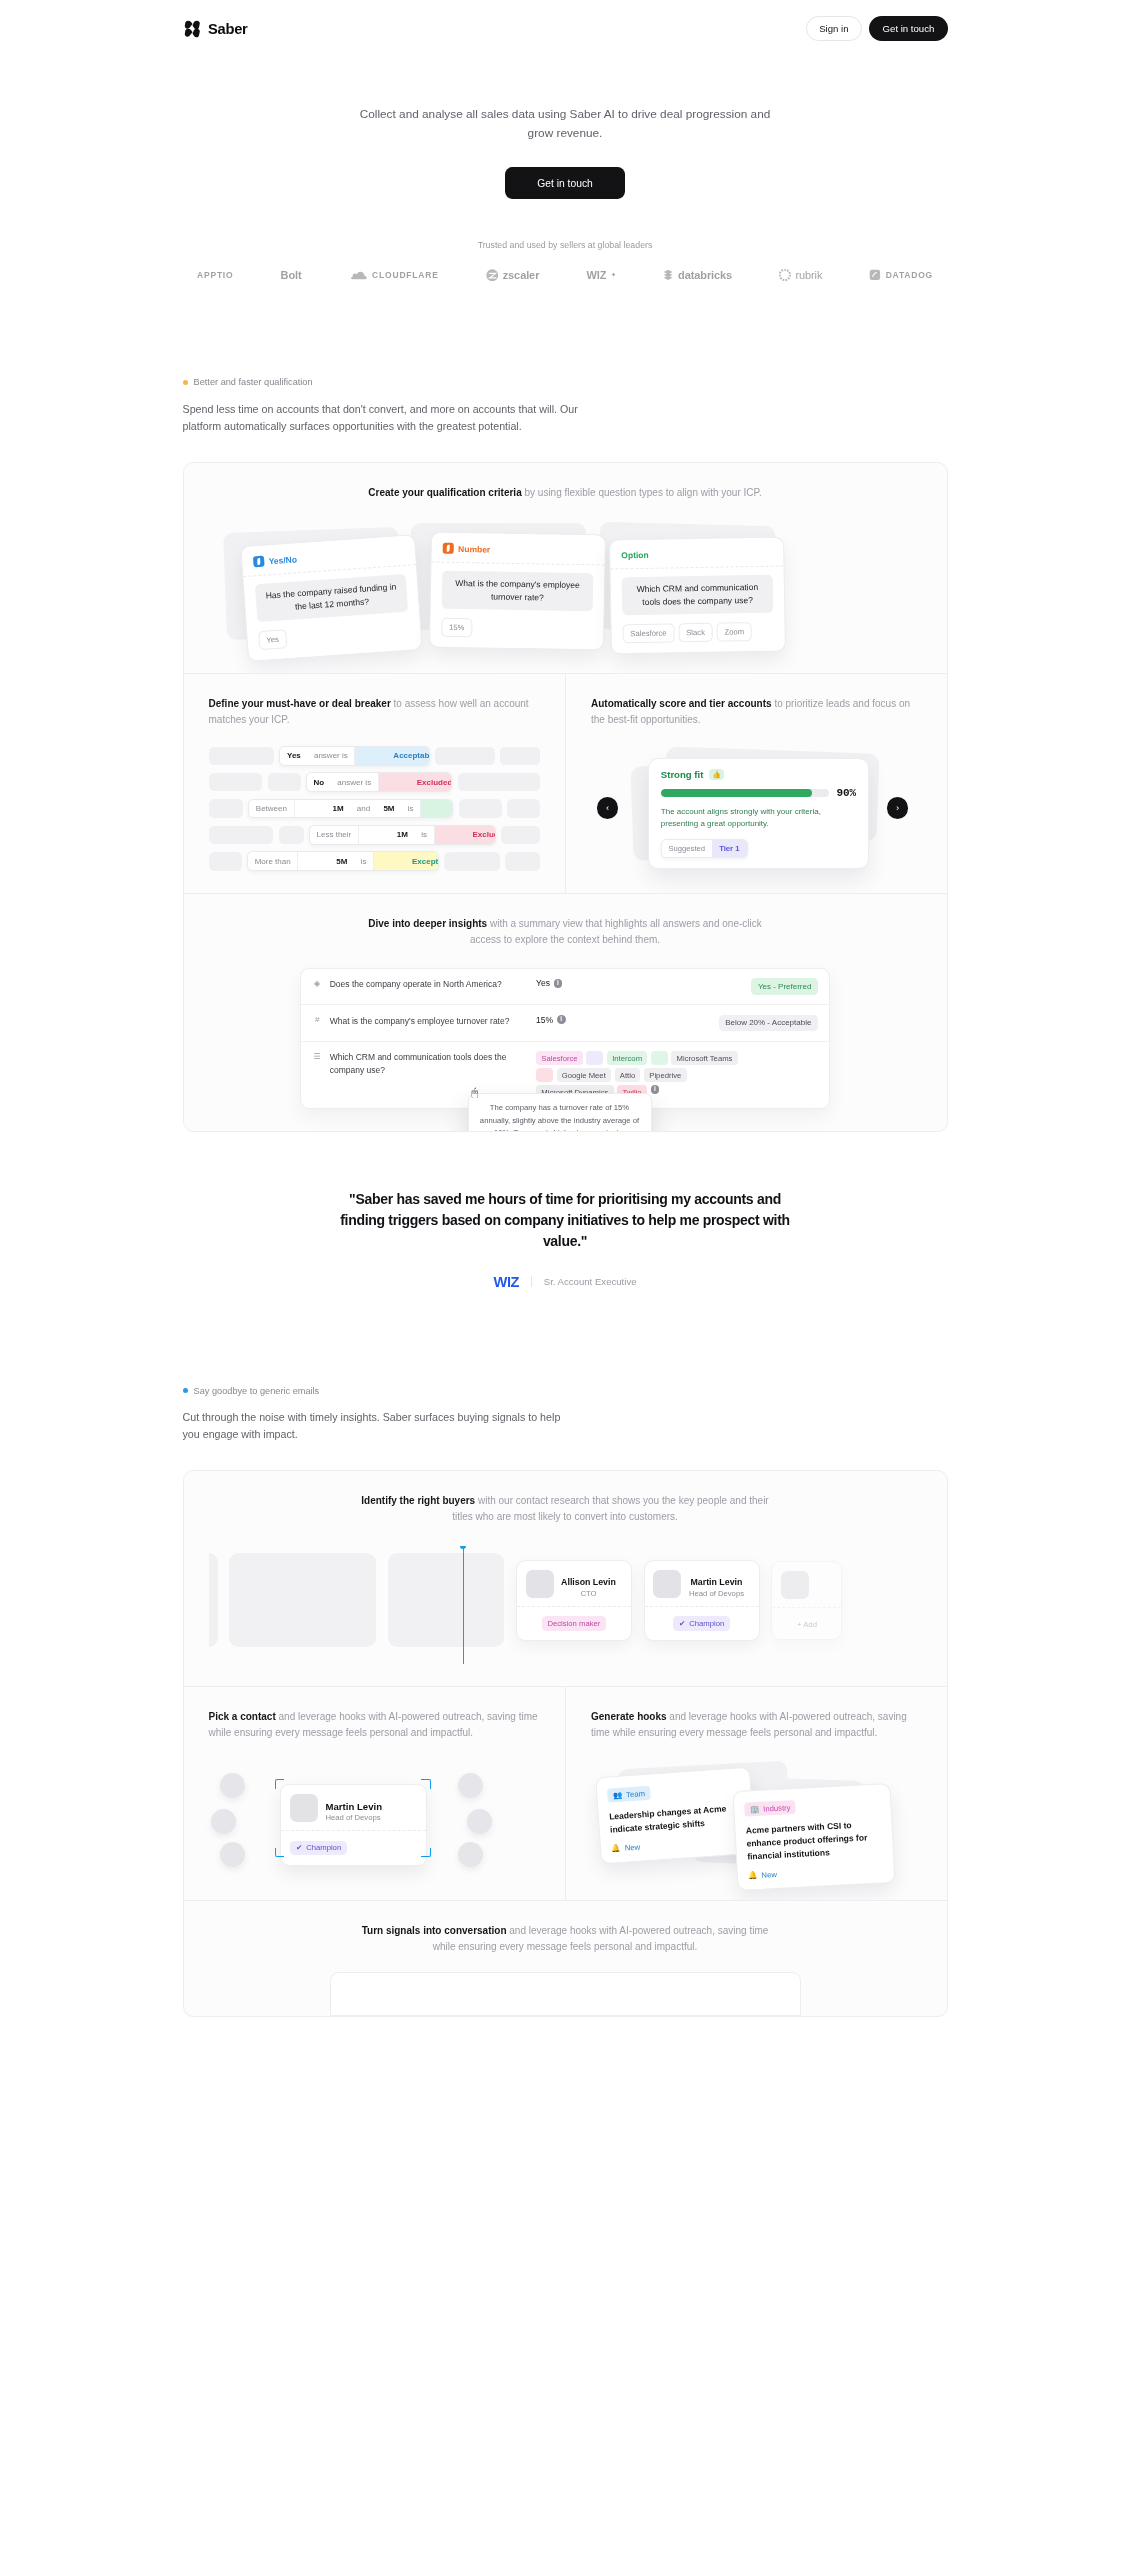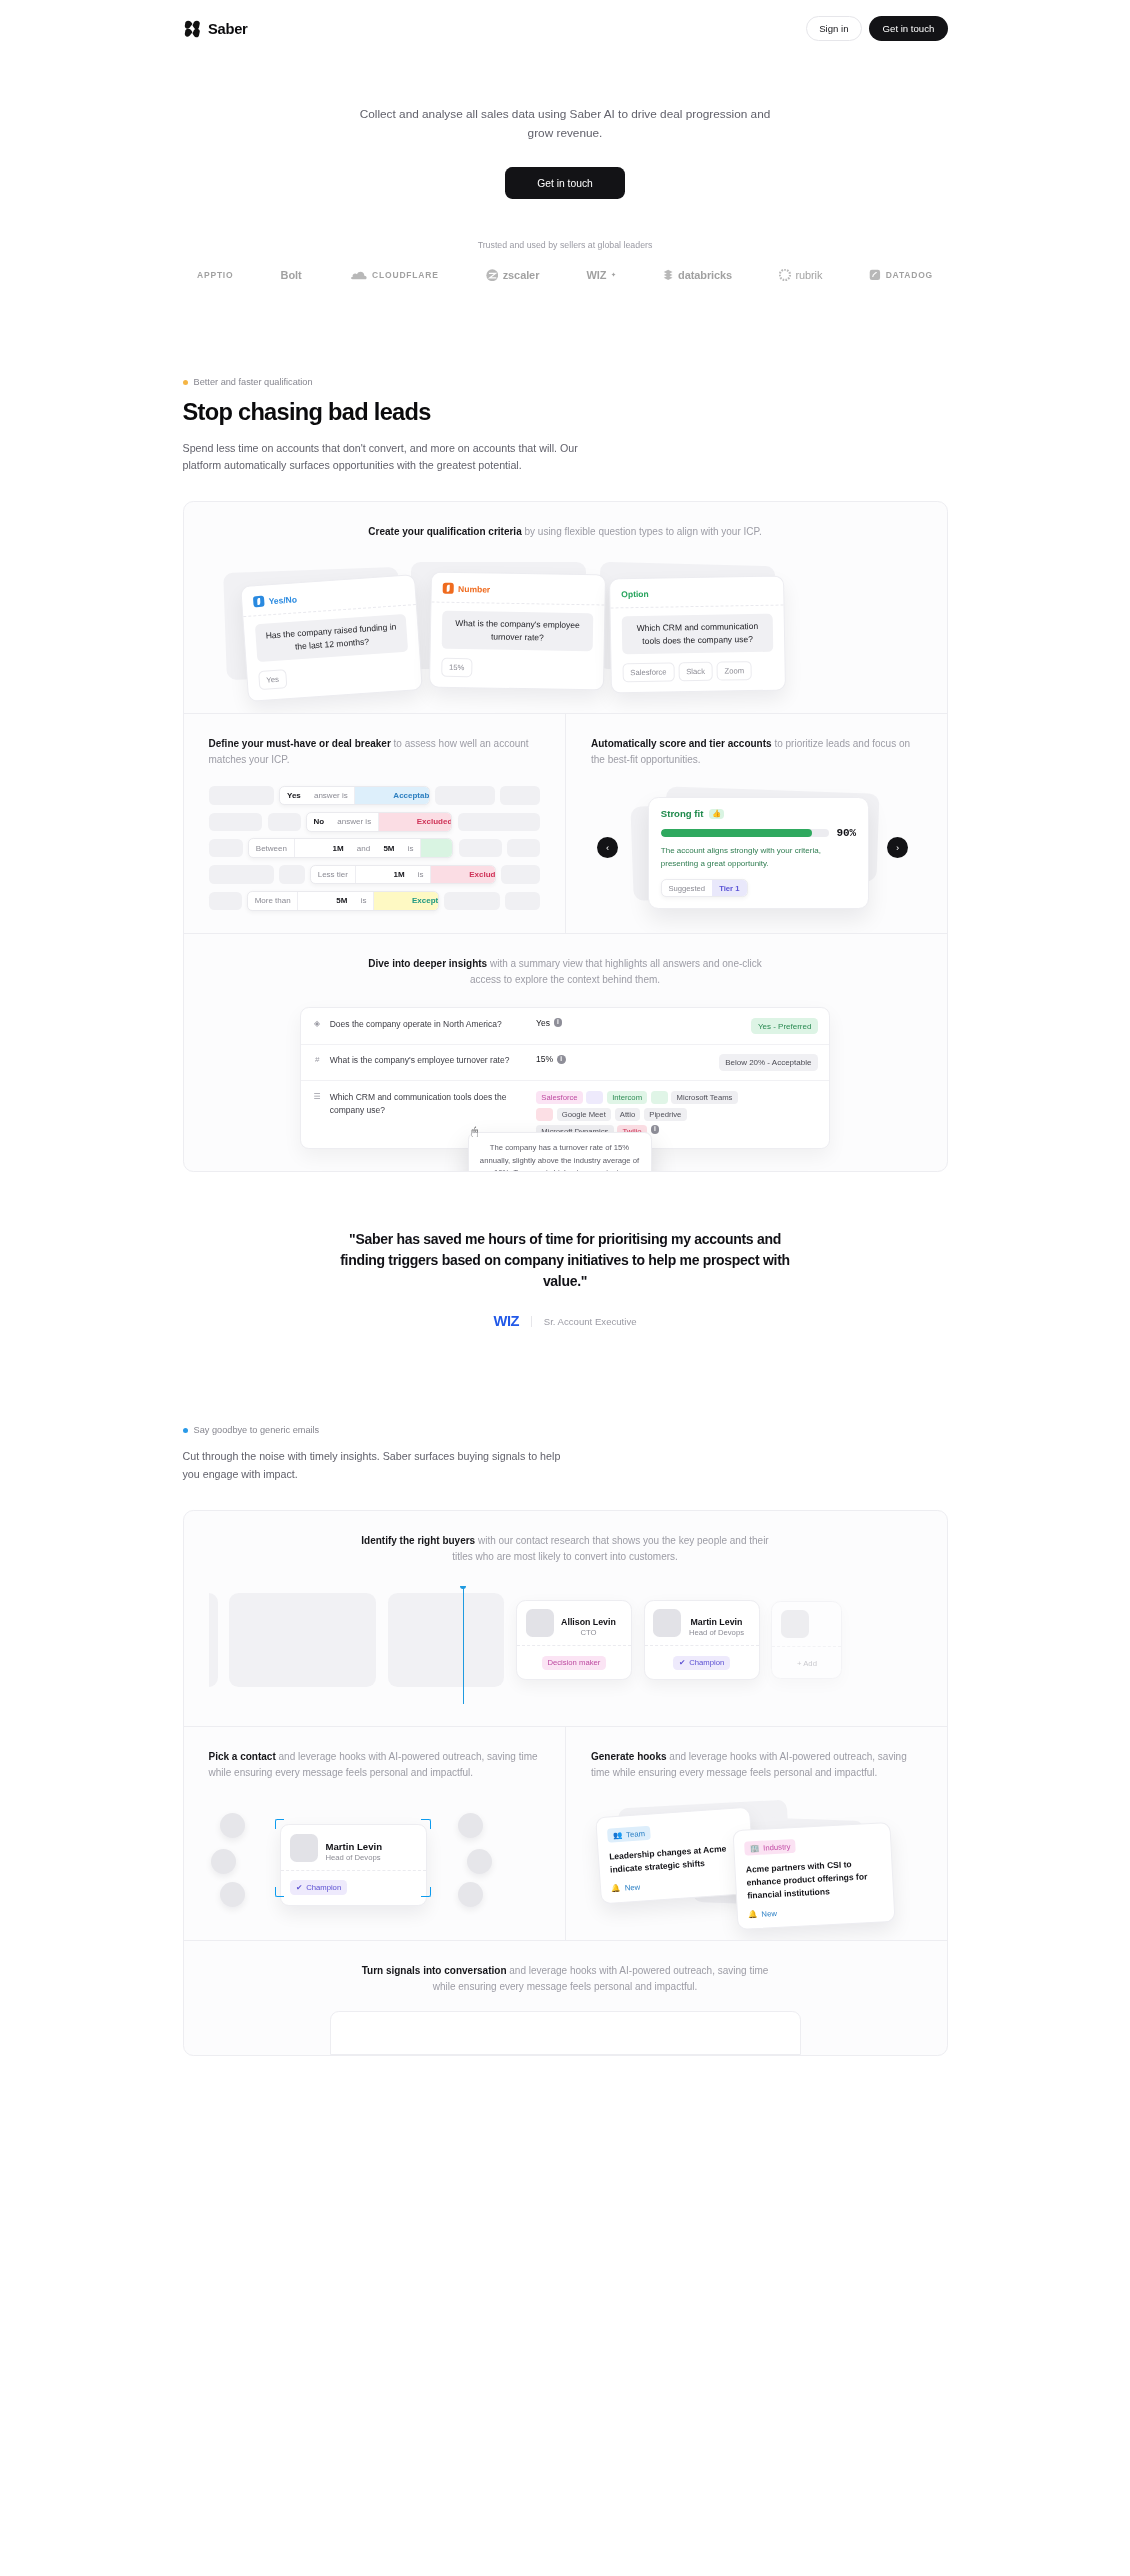--- a/index.html
+++ b/index.html
@@ -347,21 +347,20 @@
       <span class="logo-txt sm">DATADOG</span>
     </div>
   </div>
 
   <div class="sec-spacer-lg"></div>
   <div class="section">
     <div class="eyebrow">
       <span class="dot" style="background:#f5b544"></span>
       <span>Better and faster qualification</span>
     </div>
-    <div class="sec-title">Stop chasing bad leads</div>
     <div class="sec-sub">Spend less time on accounts that don't convert, and more on accounts that will. Our platform automatically surfaces opportunities with the greatest potential.</div>
 
     <div class="fgrid">
 
       <div class="fcell center">
         <div class="cap wide">
           <b>Create your qualification criteria</b><span> by using flexible question types to align with your ICP.</span>
         </div>
         <div class="qstage">
           <div class="qghost" style="left:16px; top:10.3px; transform:rotate(-2deg)"></div>
@@ -447,21 +446,21 @@
                 <span class="cverd v-pre cseg div">Preferred</span>
               </div>
               <div class="cskel" style="width:54px"></div>
               <div class="cskel" style="width:41px"></div>
             </div>
 
             <div class="crow">
               <div class="cskel" style="width:72px"></div>
               <div class="cskel" style="width:28px"></div>
               <div class="cchip">
-                <span class="cseg">Less tier</span>
+                <span class="cseg">Less their</span>
                 <span class="cseg b div">1M</span>
                 <span class="cseg">is</span>
                 <span class="cverd v-exc cseg div">Excluded</span>
               </div>
               <div class="cskel" style="width:43px"></div>
             </div>
 
             <div class="crow">
               <div class="cskel" style="width:38px"></div>
               <div class="cchip">

